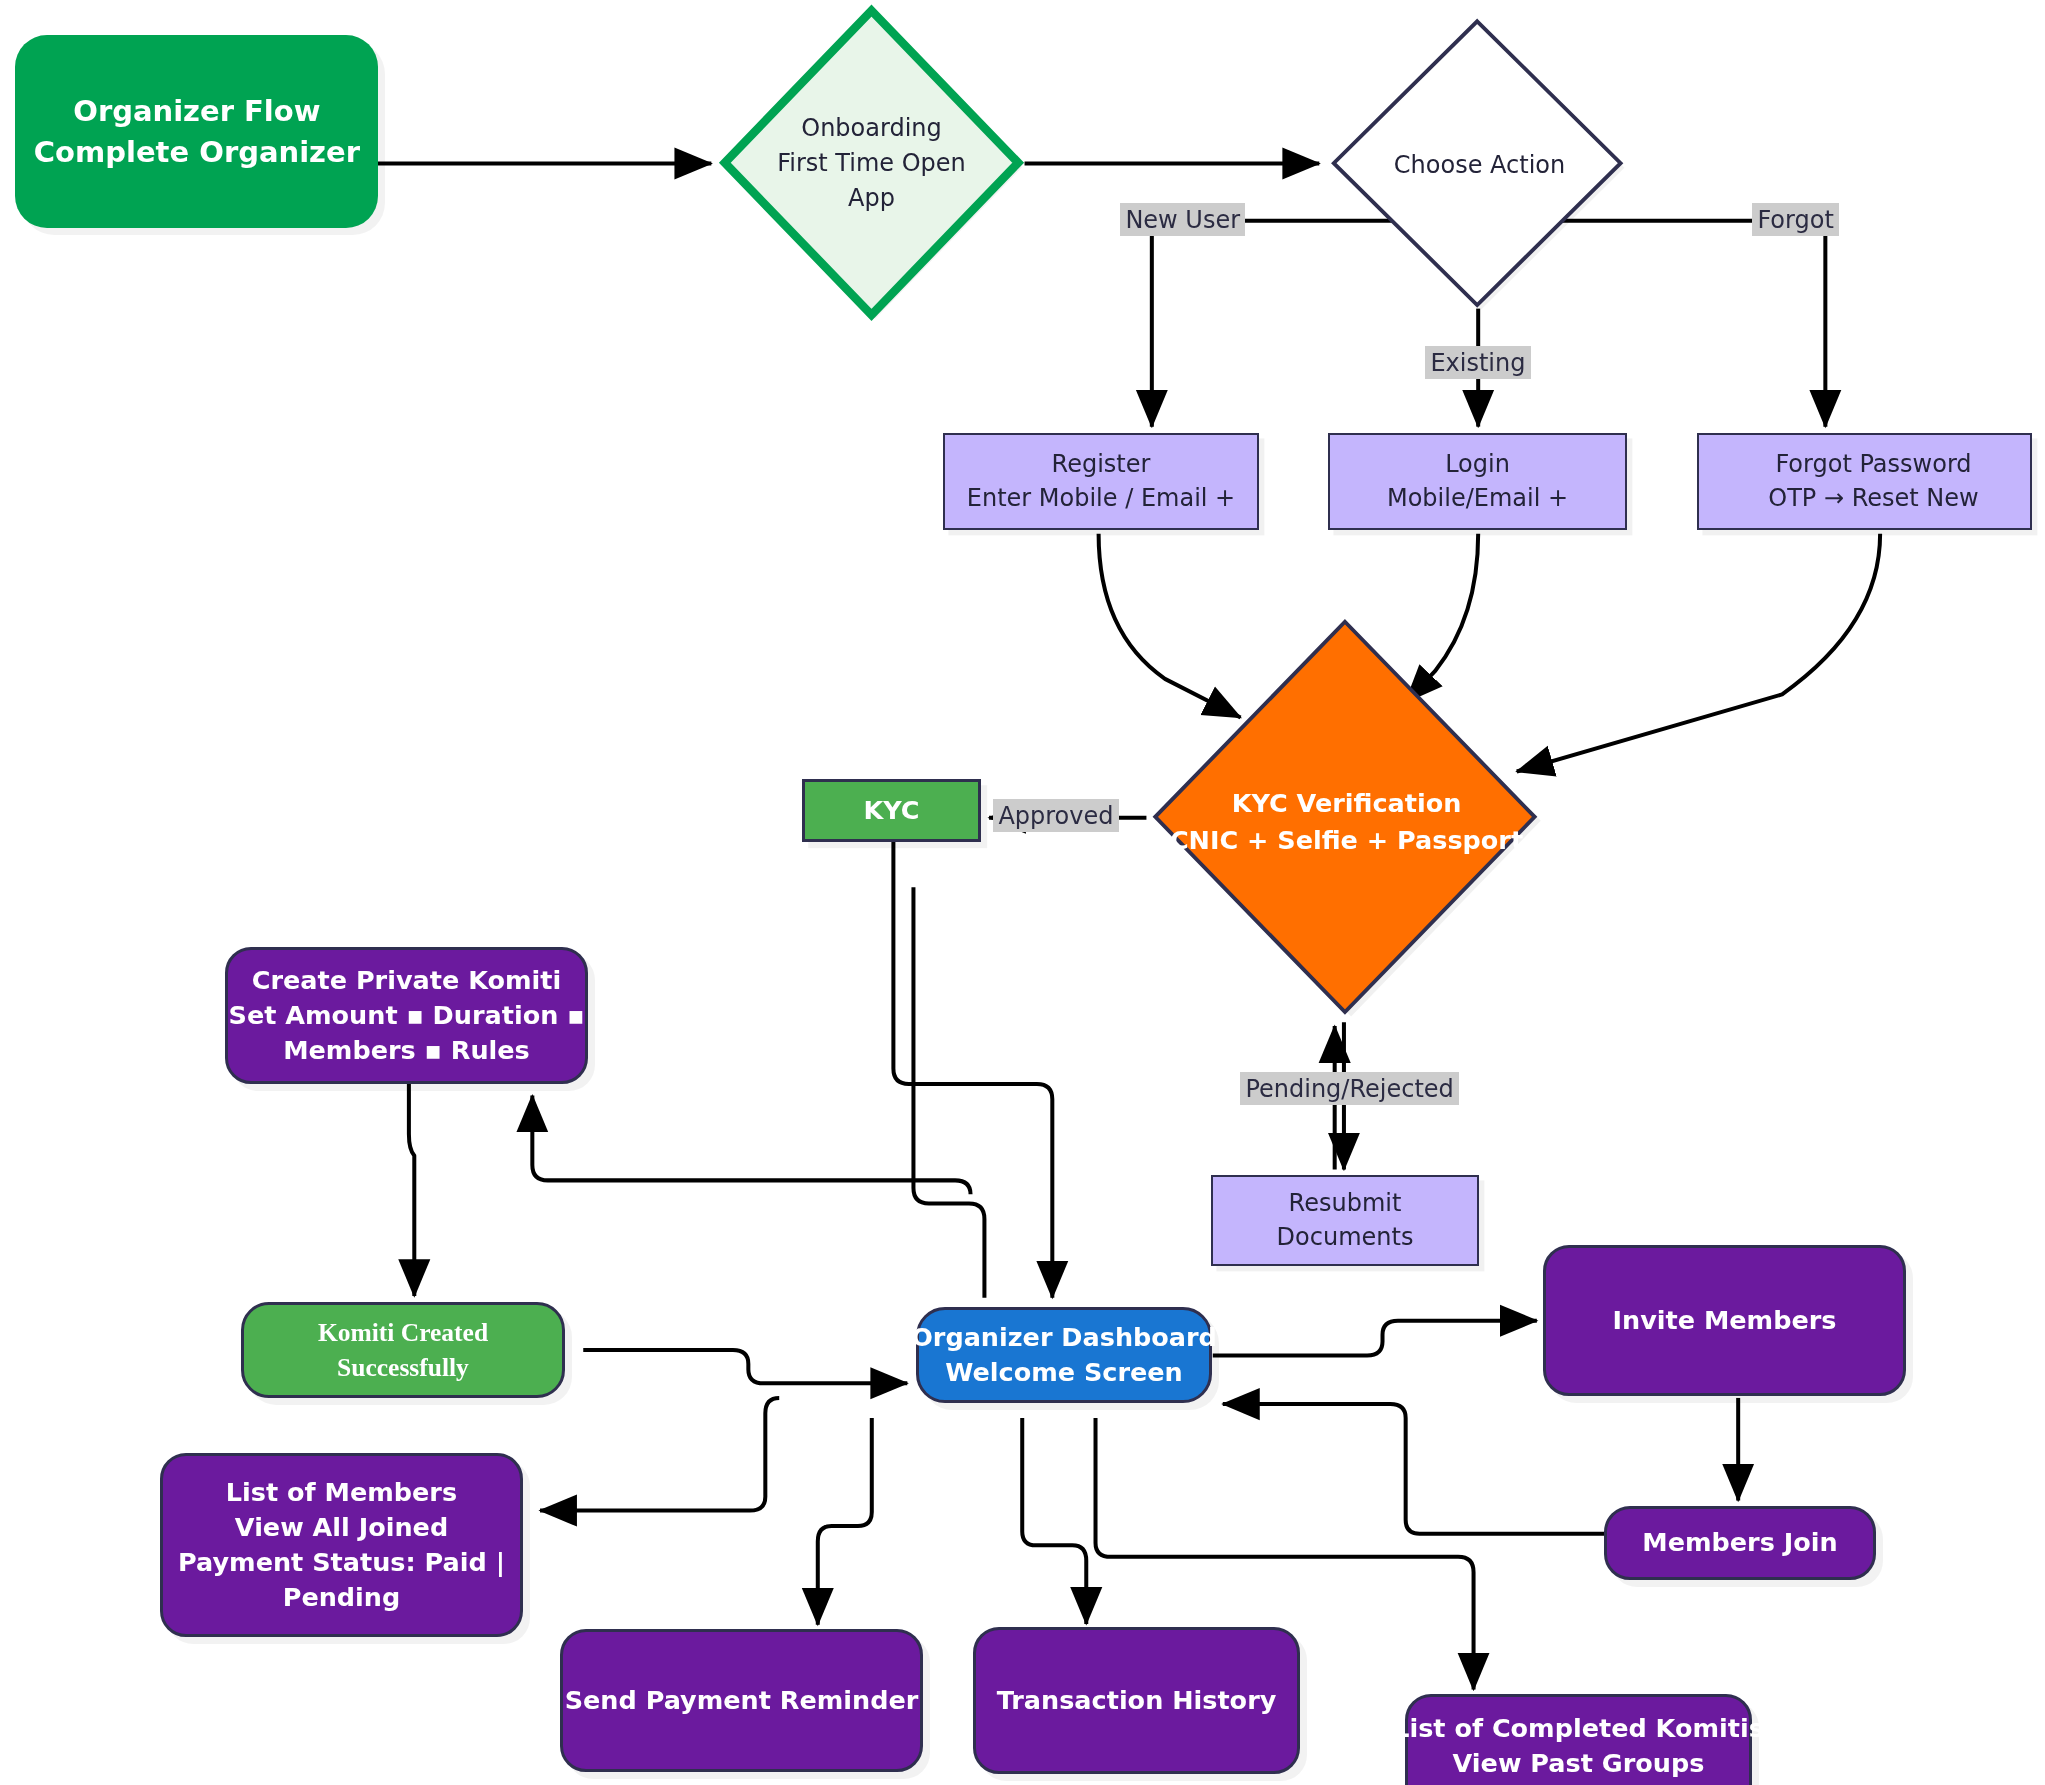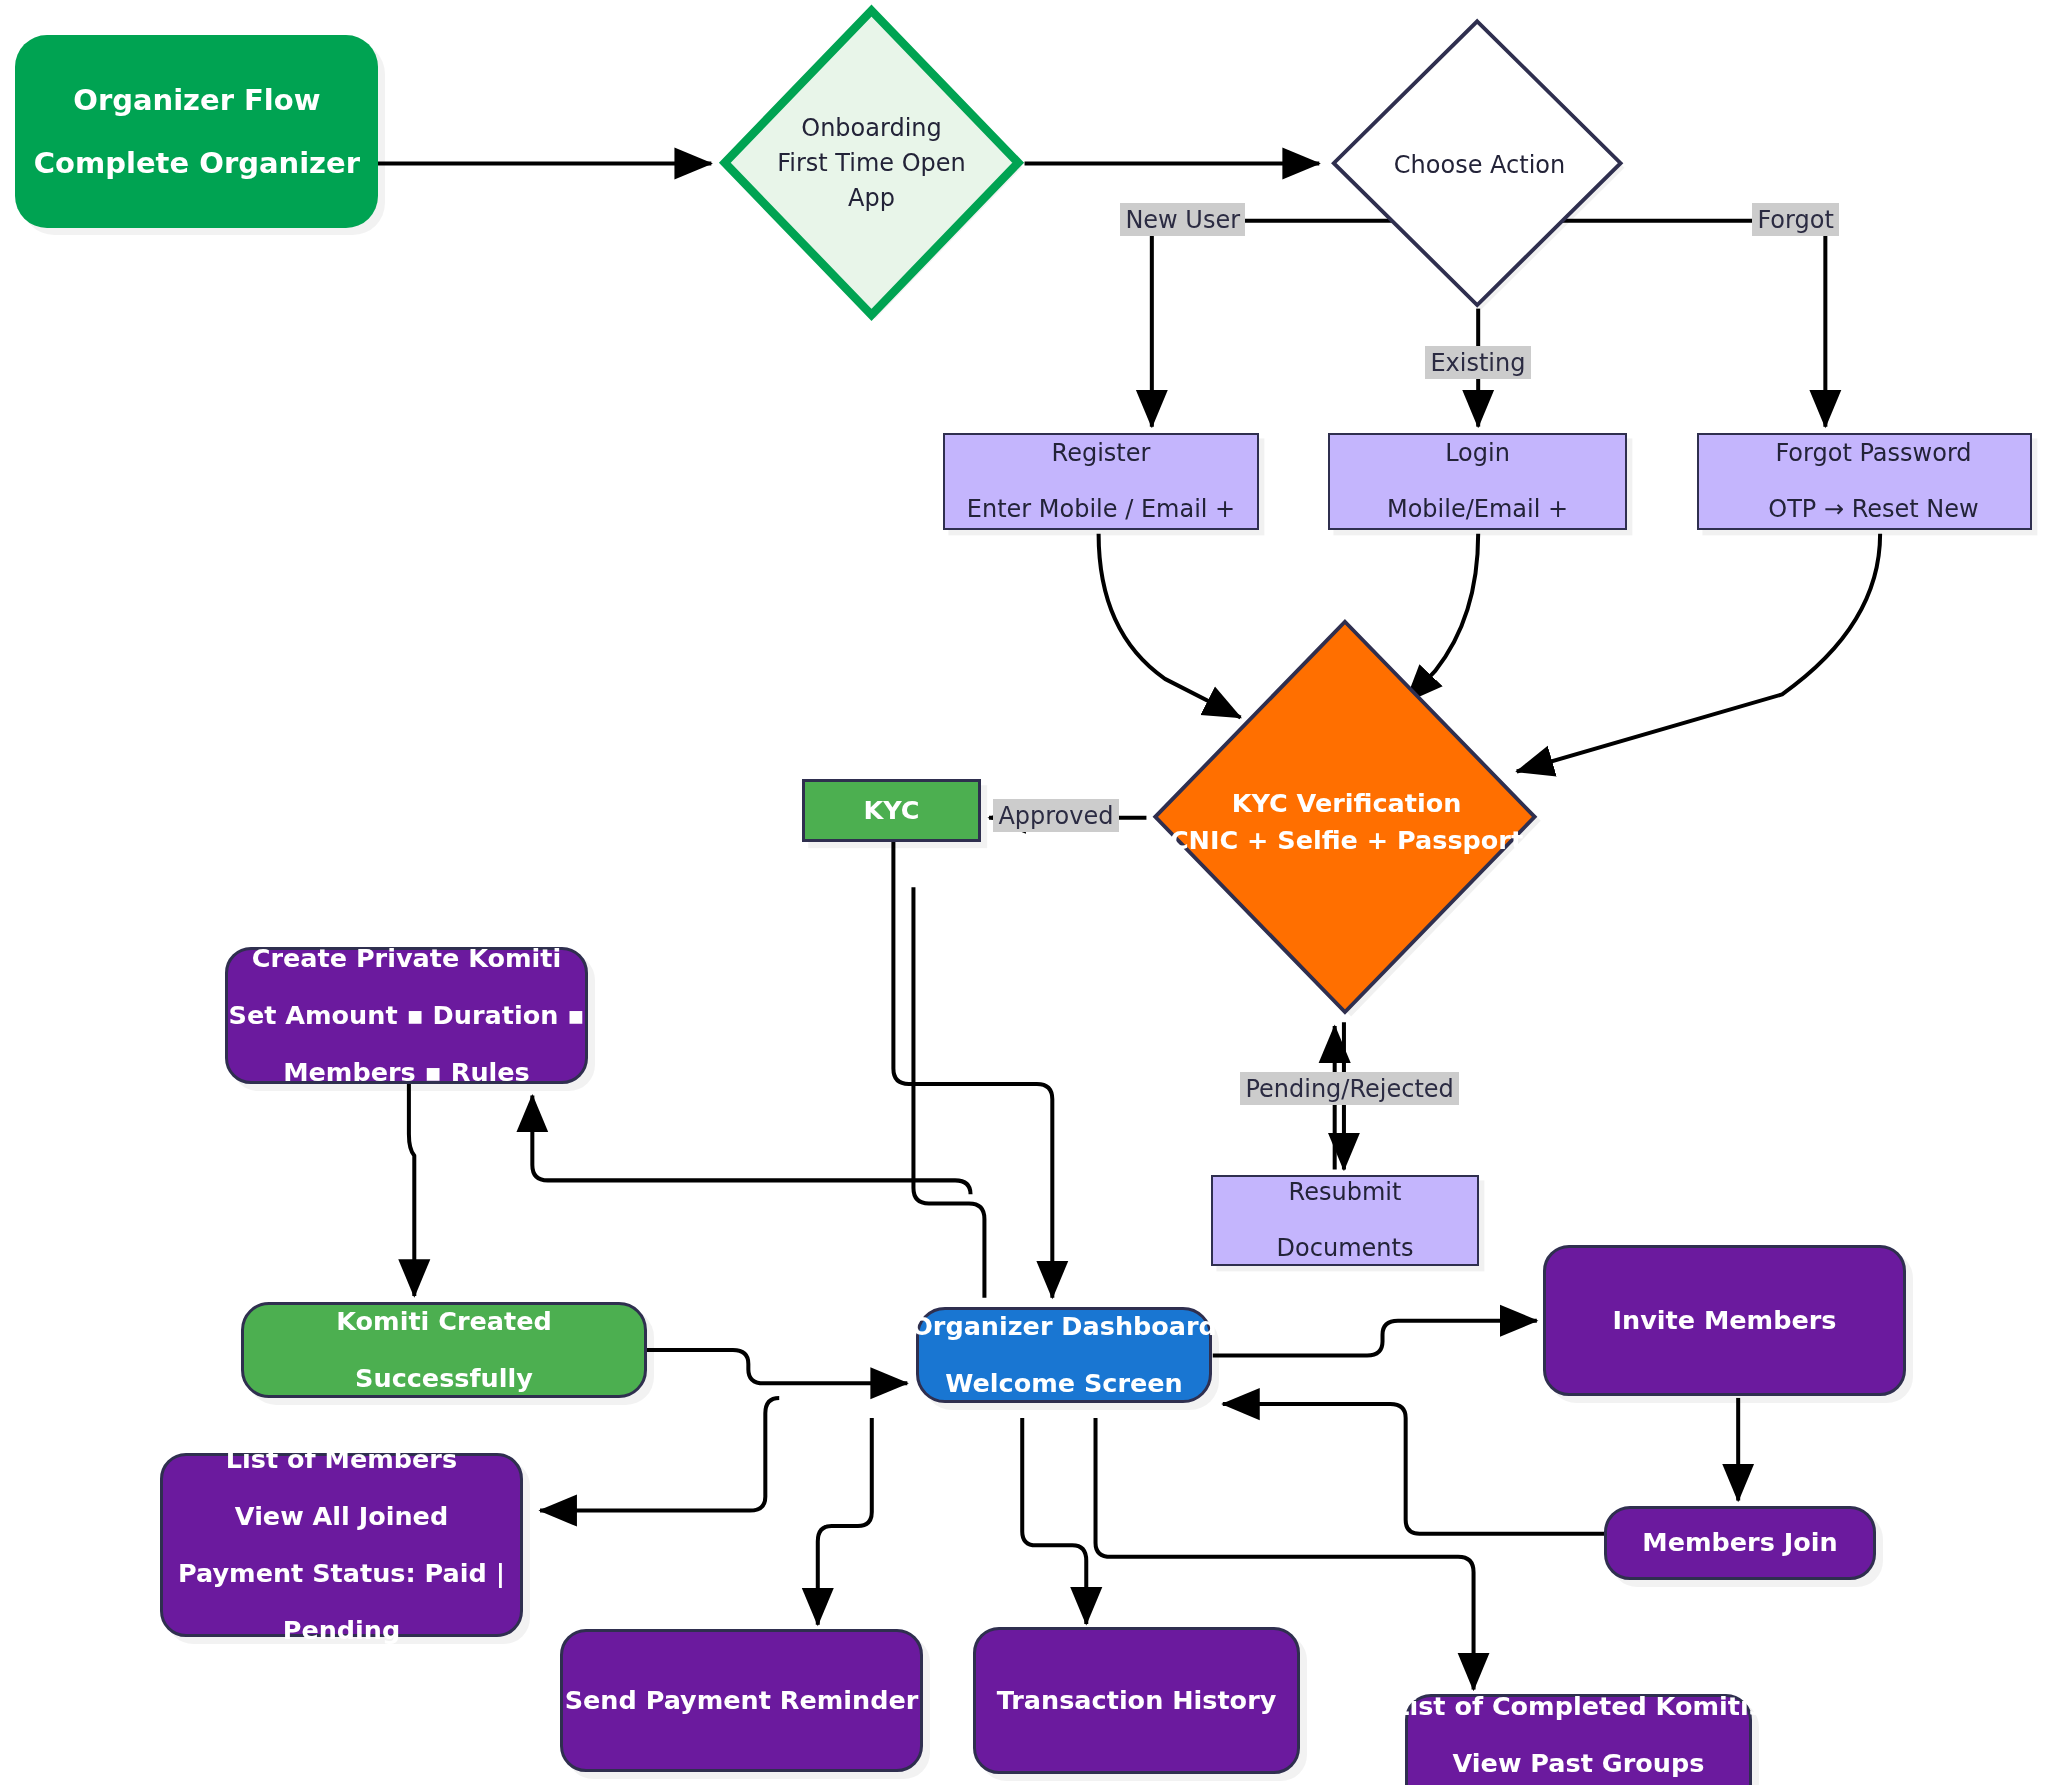--- a/index.html
+++ b/index.html
@@ -28,21 +28,20 @@
   .node {
     position: absolute;
     box-sizing: border-box;
     display: flex;
     flex-direction: column;
     align-items: center;
     justify-content: center;
     text-align: center;
     line-height: 1.38;
     z-index: 5;
-    gap: 22px;
   }
   .node .ln { display: block; white-space: nowrap; }
 
   
   .rect-plain {
     background: #c4b5fd;
     border: 2.3px solid #2f2f4f;
     color: #232338;
     font-size: 24px;
     font-weight: 400;
@@ -252,21 +251,21 @@
     <span class="ln">Resubmit</span>
     <span class="ln">Documents</span>
   </div>
 
   <div class="node round-purple" style="left:225px; top:947px; width:363px; height:137px;">
     <span class="ln">Create Private Komiti</span>
     <span class="ln">Set Amount ▪ Duration ▪</span>
     <span class="ln">Members ▪ Rules</span>
   </div>
 
-  <div class="node round-green" style="left:241px; top:1302px; width:406px; height:96px;">
+  <div class="node round-green" style="left:241px; top:1302px; width:324px; height:96px;font-family:Liberation Serif, serif;">
     <span class="ln">Komiti Created</span>
     <span class="ln">Successfully</span>
   </div>
 
   <div class="node round-blue" style="left:916px; top:1307px; width:296px; height:96px;">
     <span class="ln">Organizer Dashboard</span>
     <span class="ln">Welcome Screen</span>
   </div>
 
   <div class="node round-purple" style="left:1543px; top:1245px; width:363px; height:151px;">

